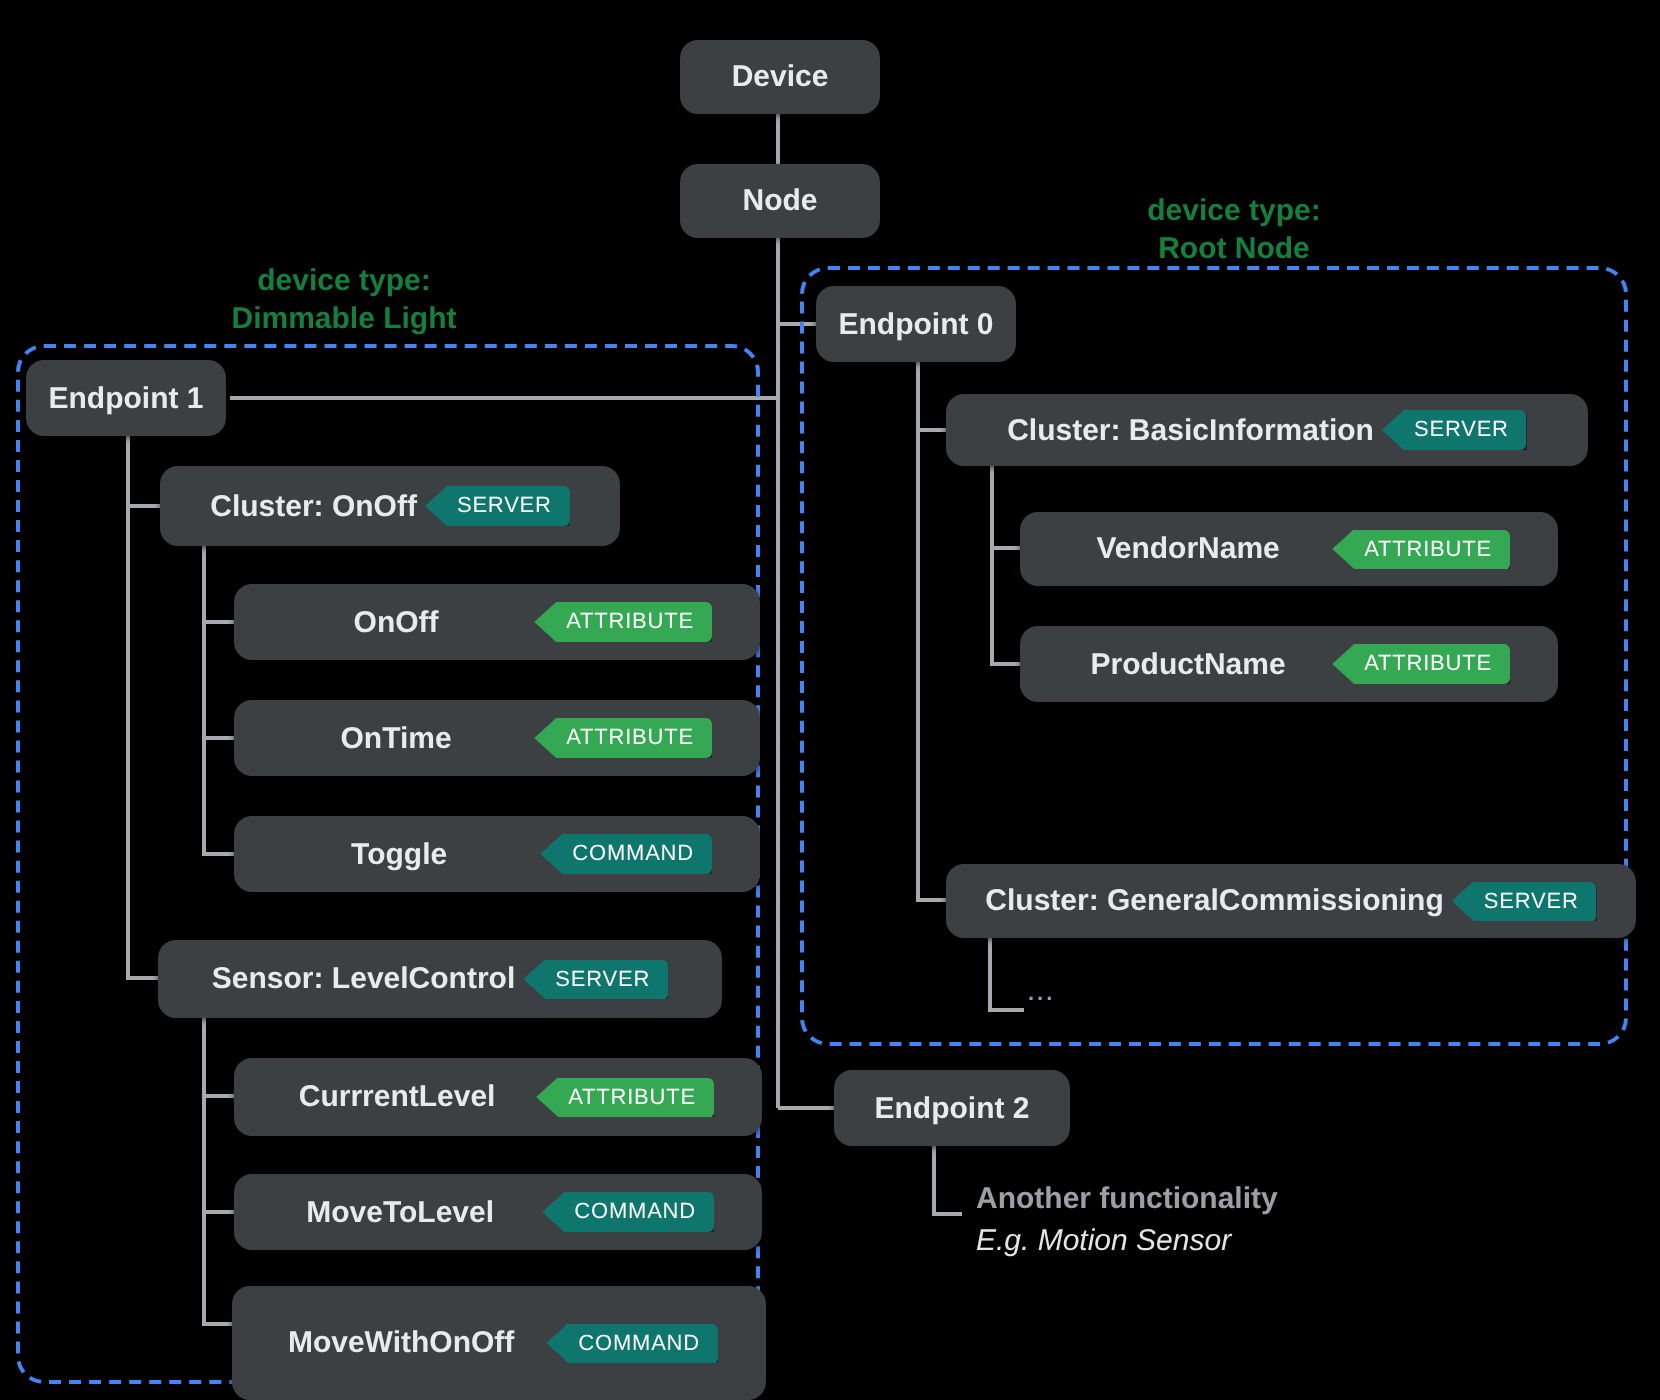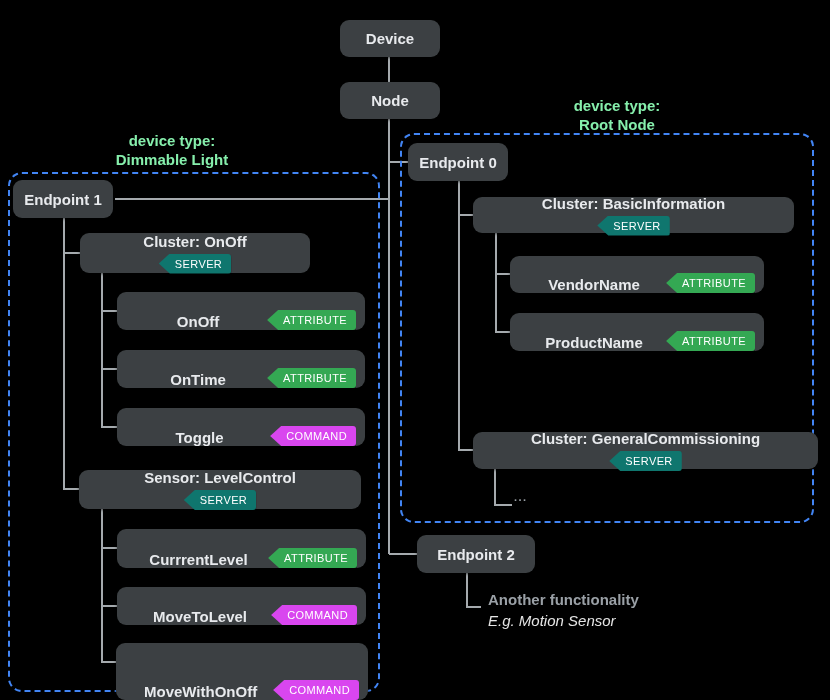--- a/index.html
+++ b/index.html
@@ -9,37 +9,37 @@
   }
   .line{position:absolute;background:#a5aaae;}
   .line.h{height:2px;}
   .line.v{width:2px;}
   .nodebox{
     position:absolute;background:#3c4043;border-radius:9px;
     display:flex;align-items:center;justify-content:center;
     color:#e8eaed;font-size:15px;font-weight:bold;
     box-shadow:0 1px 3px rgba(0,0,0,.6);white-space:nowrap;
   }
-  .cluster{justify-content:center;gap:4px;padding:0 8px;flex-direction:column;}
-  .row{padding:0 9px 0 12px;align-items:flex-end;}
+  .cluster{justify-content:center;gap:4px;padding:0 8px;}
+  .row{padding:0 24px 0 12px;}
   .row .lbl{flex:1;text-align:center;}
   .badge{
     height:20px;display:flex;align-items:center;
     font-size:11px;font-weight:normal;color:#fff;letter-spacing:.4px;
     padding:0 9px 0 16px;border-radius:3px;
     clip-path:polygon(0 50%,11px 0,100% 0,100% 100%,11px 100%);
     filter:drop-shadow(2px 2px 1px rgba(0,0,0,.45));
     flex:0 0 auto;
   }
   .badge.server{background:#0f766e;}
   .badge.attribute{background:#34a853;}
-  .badge.command{background:#d946ef;}
+  .badge.command{background:#0f766e;}
   .dashed{position:absolute;border:2px dashed #4285f4;border-radius:14px;}
   .typelabel{
-    position:absolute;color:#86efac;font-size:15px;font-weight:bold;
+    position:absolute;color:#15803d;font-size:15px;font-weight:bold;
     text-align:center;line-height:19px;white-space:pre-line;
   }
   .note{position:absolute;color:#9aa0a6;font-size:15px;font-weight:bold;white-space:nowrap;}
   .note.italic{font-style:italic;font-weight:normal;color:#e5e5e5;text-align:right;}
   .ellipsis{position:absolute;color:#9aa0a6;font-size:11px;letter-spacing:1.5px;font-weight:bold;}
 </style>
 </head>
 <body>
 
 <div id="canvas">

